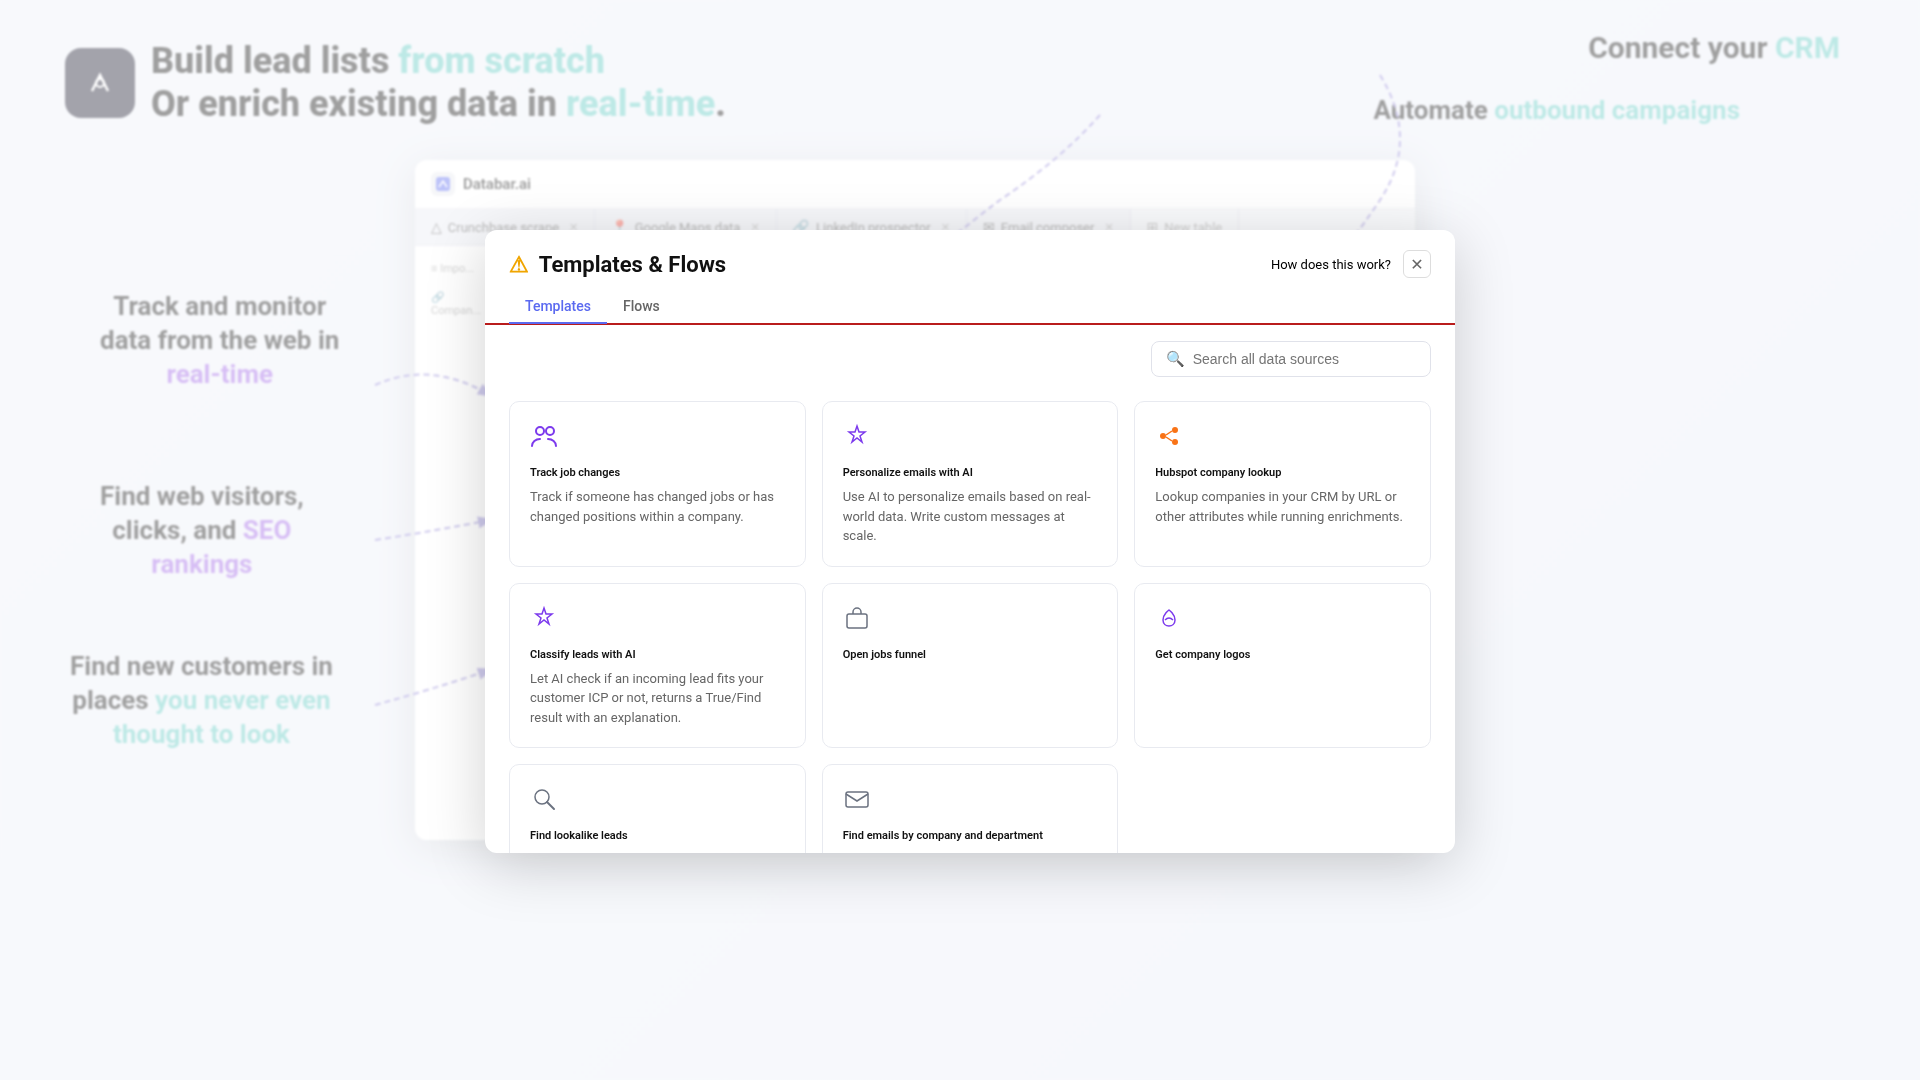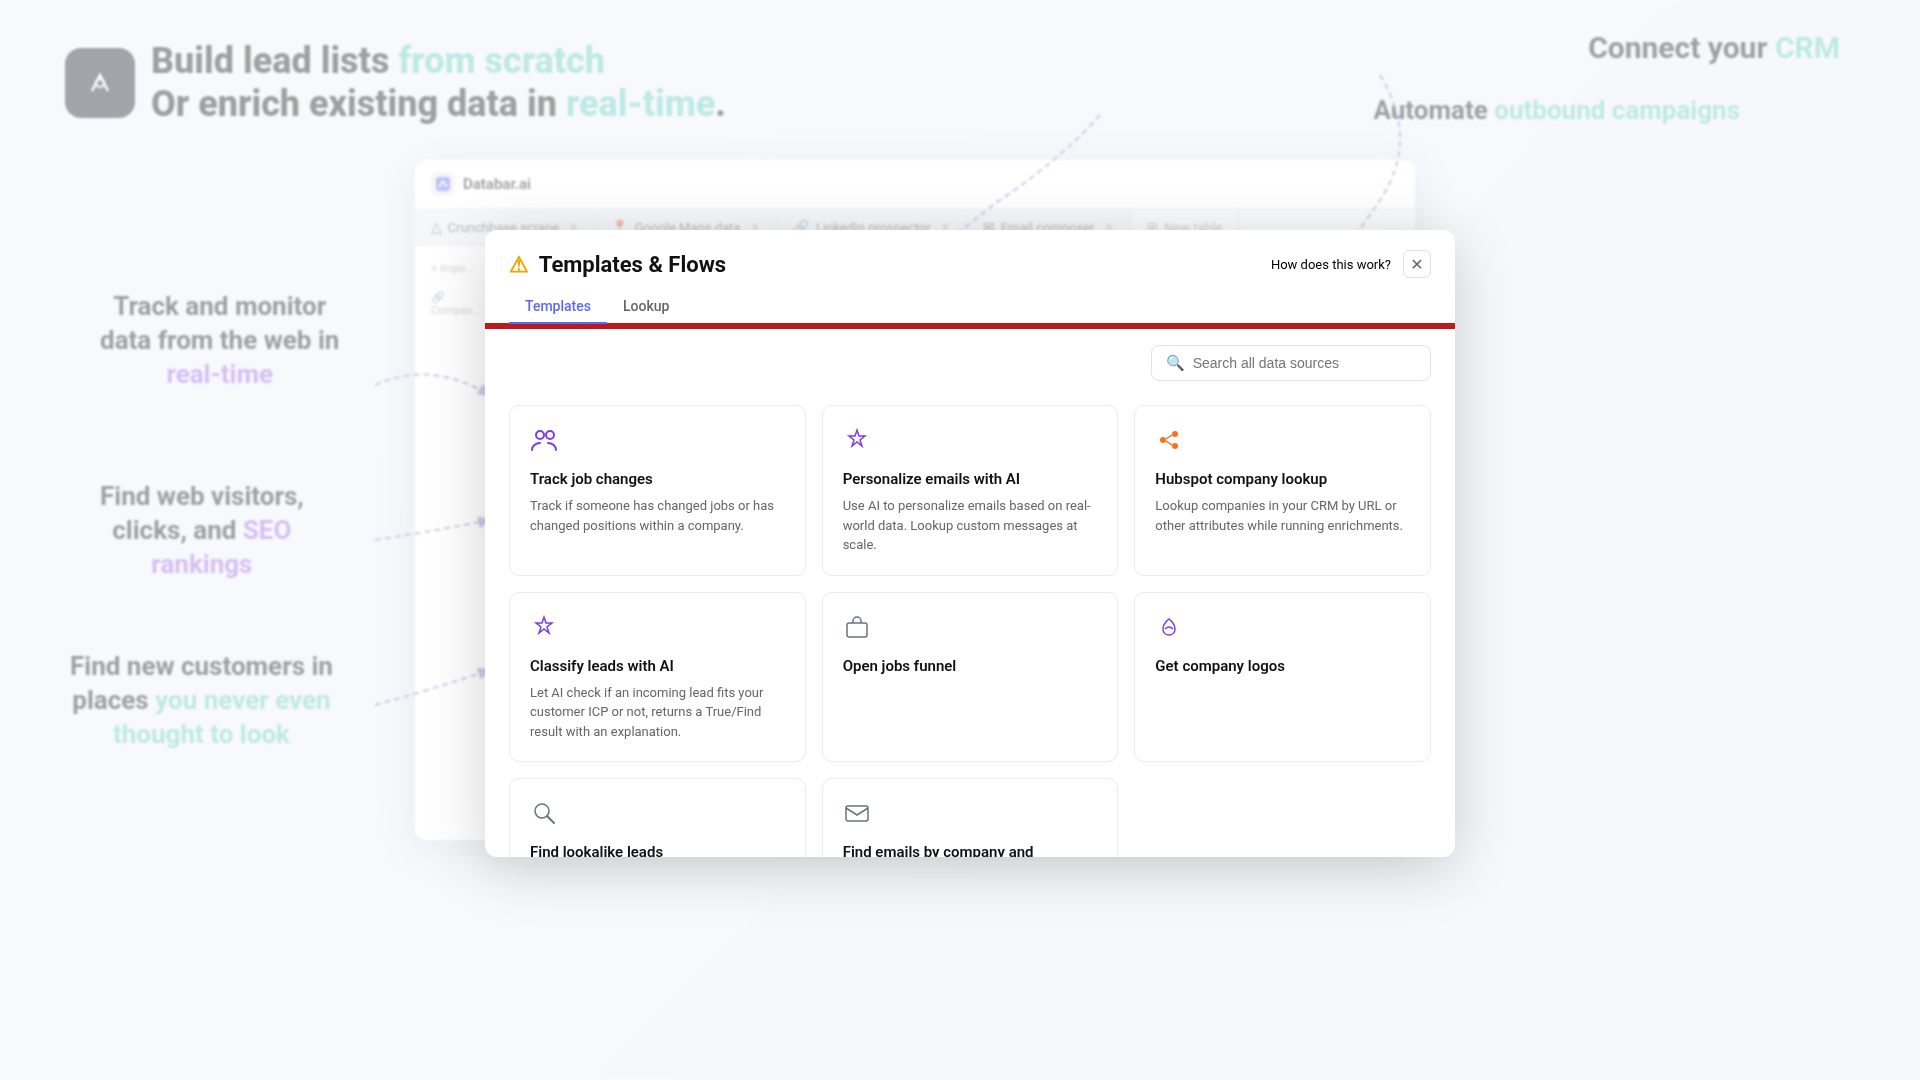--- a/index.html
+++ b/index.html
@@ -219,21 +219,21 @@
       justify-content: center;
       cursor: pointer;
       font-size: 16px;
       color: #666;
     }
 
     .modal-tabs {
       display: flex;
       gap: 0;
       padding: 12px 24px 0;
-      border-bottom: 6px solid #b91c1c;
+      border-bottom: 2px solid #b91c1c;
     }
 
     .modal-tab {
       padding: 8px 16px;
       font-size: 14px;
       font-weight: 500;
       color: #666;
       cursor: pointer;
       border-bottom: 2px solid transparent;
       margin-bottom: -1px;
@@ -295,21 +295,21 @@
       font-size: 24px;
       margin-bottom: 10px;
     }
 
     .template-card-icon.purple { color: #7c3aed; }
     .template-card-icon.orange { color: #f97316; }
     .template-card-icon.gray { color: #6b7280; }
     .template-card-icon.red { color: #dc2626; }
 
     .template-card h4 {
-      font-size: 15px;
+      font-size: 11px;
       font-weight: 600;
       color: #111;
       margin-bottom: 8px;
     }
 
     .template-card p {
       font-size: 13px;
       color: #666;
       line-height: 1.5;
     }
@@ -469,21 +469,21 @@
         <span>✕</span>
       </div>
     </div>
   </div>
 
   <div class="modal-tabs">
     <div class="modal-tab active">
       <span>Templates</span>
     </div>
     <div class="modal-tab">
-      <span>Lookup</span>
+      <span>Flows</span>
     </div>
   </div>
 
   <div class="modal-search">
     <div class="search-box">
       <span class="search-icon">🔍</span>
       <input class="search-input" type="text" placeholder="Search all data sources" style="">
     </div>
   </div>
 
@@ -502,21 +502,21 @@
       <p>Track if someone has changed jobs or has changed positions within a company.</p>
     </div>
 
     <div class="template-card">
       <div class="template-card-icon purple">
         <svg width="28" height="28" viewBox="0 0 28 28" fill="none">
           <path d="M14 4 L16 10 L22 10 L17 14 L19 20 L14 16 L9 20 L11 14 L6 10 L12 10 Z" stroke="#7c3aed" stroke-width="1.5" fill="none"></path>
         </svg>
       </div>
       <h4>Personalize emails with AI</h4>
-      <p>Use AI to personalize emails based on real-world data. Lookup custom messages at scale.</p>
+      <p>Use AI to personalize emails based on real-world data. Write custom messages at scale.</p>
     </div>
 
     <div class="template-card">
       <div class="template-card-icon orange">
         <svg width="28" height="28" viewBox="0 0 28 28" fill="none">
           <circle cx="20" cy="8" r="3" fill="#f97316"></circle>
           <circle cx="8" cy="14" r="3" fill="#f97316"></circle>
           <circle cx="20" cy="20" r="3" fill="#f97316"></circle>
           <line x1="11" y1="13" x2="17" y2="9" stroke="#f97316" stroke-width="1.5"></line>
           <line x1="11" y1="15" x2="17" y2="19" stroke="#f97316" stroke-width="1.5"></line>

